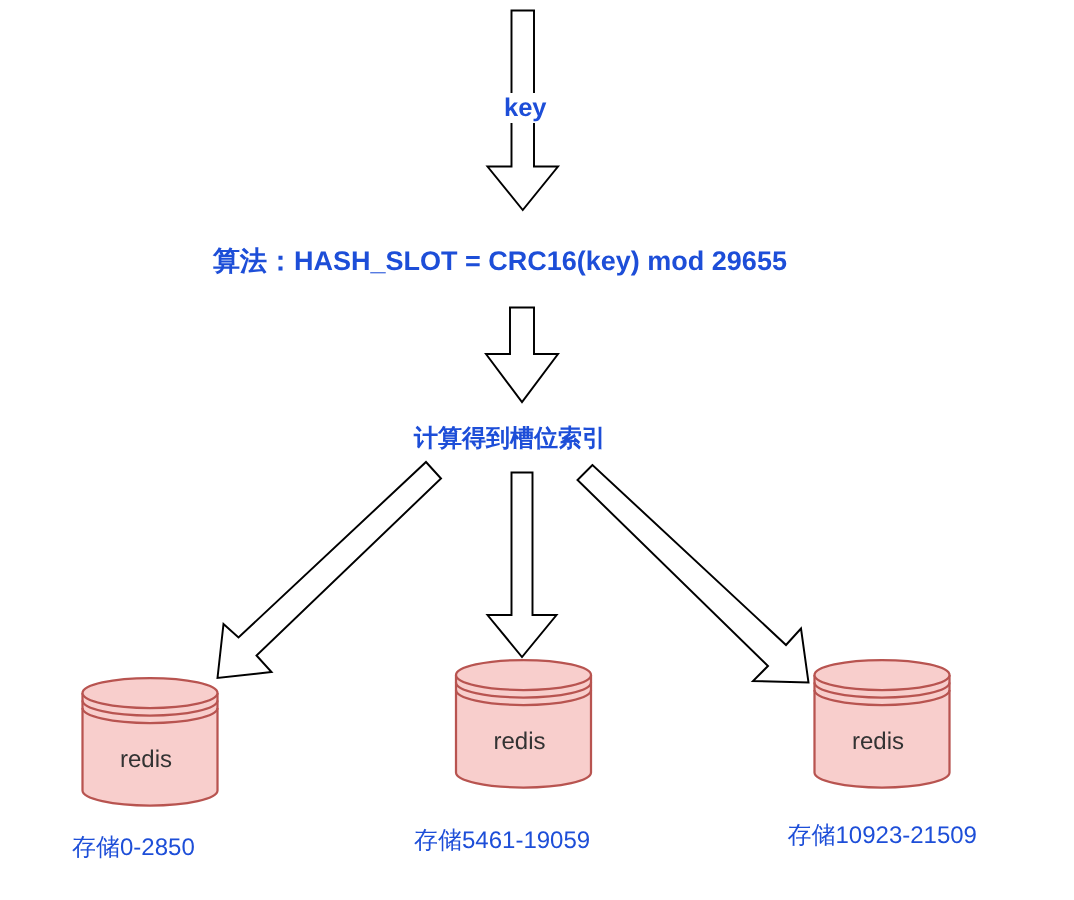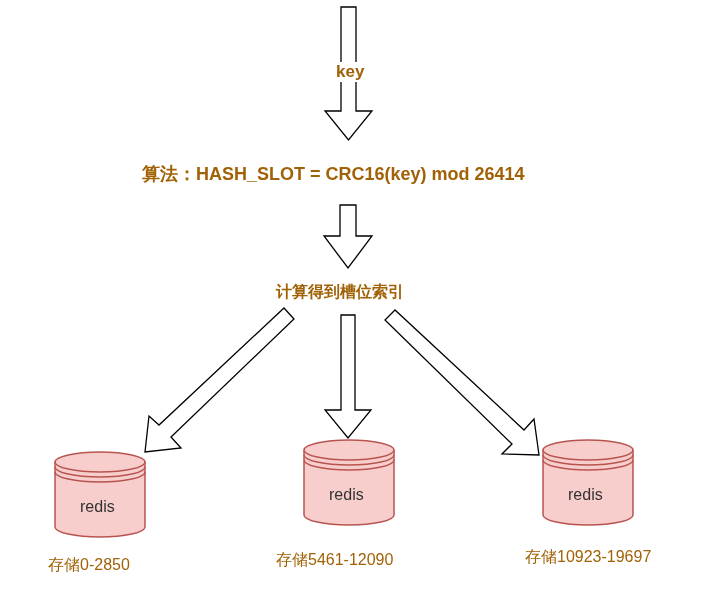--- a/index.html
+++ b/index.html
@@ -1,18 +1,18 @@
 <!DOCTYPE html>
 <html><head>
 <meta charset="utf-8">
 <style>
   html, body { margin: 0; padding: 0; background: #ffffff; }
   body { width: 716px; height: 600px; position: relative; overflow: hidden; font-family: "Liberation Sans", "DejaVu Sans", sans-serif; }
   svg#diagram { position: absolute; left: 0; top: 0; }
-  .lbl { position: absolute; white-space: nowrap; color: #a16207; }
+  .lbl { position: absolute; white-space: nowrap; color: #1d4ed8; }
   .key-label { background: #fff; font-size: 17px; font-weight: bold; padding: 0 2px; }
   .formula { font-size: 18px; font-weight: bold; }
   .step { font-size: 16px; font-weight: bold; }
   .cyl-text { font-size: 16px; color: #333; }
   .store { font-size: 16px; }
 </style>
 </head>
 <body>
 
 <svg id="diagram" width="716" height="600" viewBox="0 0 716 600">
@@ -43,22 +43,22 @@
 
   <g>
     <path d="M543,450 L543,515 A45,10 0 0 0 633,515 L633,450" fill="#f8cecc" stroke="#b85450" stroke-width="1.5"></path>
     <ellipse cx="588" cy="450" rx="45" ry="10" fill="#f8cecc" stroke="#b85450" stroke-width="1.5"></ellipse>
     <path d="M543,455 A45,10 0 0 0 633,455" fill="none" stroke="#b85450" stroke-width="1.5"></path>
     <path d="M543,460 A45,10 0 0 0 633,460" fill="none" stroke="#b85450" stroke-width="1.5"></path>
   </g>
 </svg>
 
 <div class="lbl key-label" style="left:334px; top:62px;">key</div>
-<div class="lbl formula" style="left:142px; top:162px;">算法：HASH_SLOT = CRC16(key) mod 26414</div>
+<div class="lbl formula" style="left:142px; top:162px;">算法：HASH_SLOT = CRC16(key) mod 29655</div>
 <div class="lbl step" style="left:276px; top:282px;text-align:center;">计算得到槽位索引</div>
 
 <div class="lbl cyl-text" style="left:80px; top:498px;">redis</div>
 <div class="lbl cyl-text" style="left:329px; top:486px;">redis</div>
 <div class="lbl cyl-text" style="left:568px; top:486px;">redis</div>
 
 <div class="lbl store" style="left:48px; top:555px;">存储0-2850</div>
-<div class="lbl store" style="left:276px; top:550px;">存储5461-12090</div>
-<div class="lbl store" style="left:525px; top:547px;">存储10923-19697</div>
+<div class="lbl store" style="left:276px; top:550px;">存储5461-19059</div>
+<div class="lbl store" style="left:525px; top:547px;">存储10923-21509</div>
 
 </body></html>

